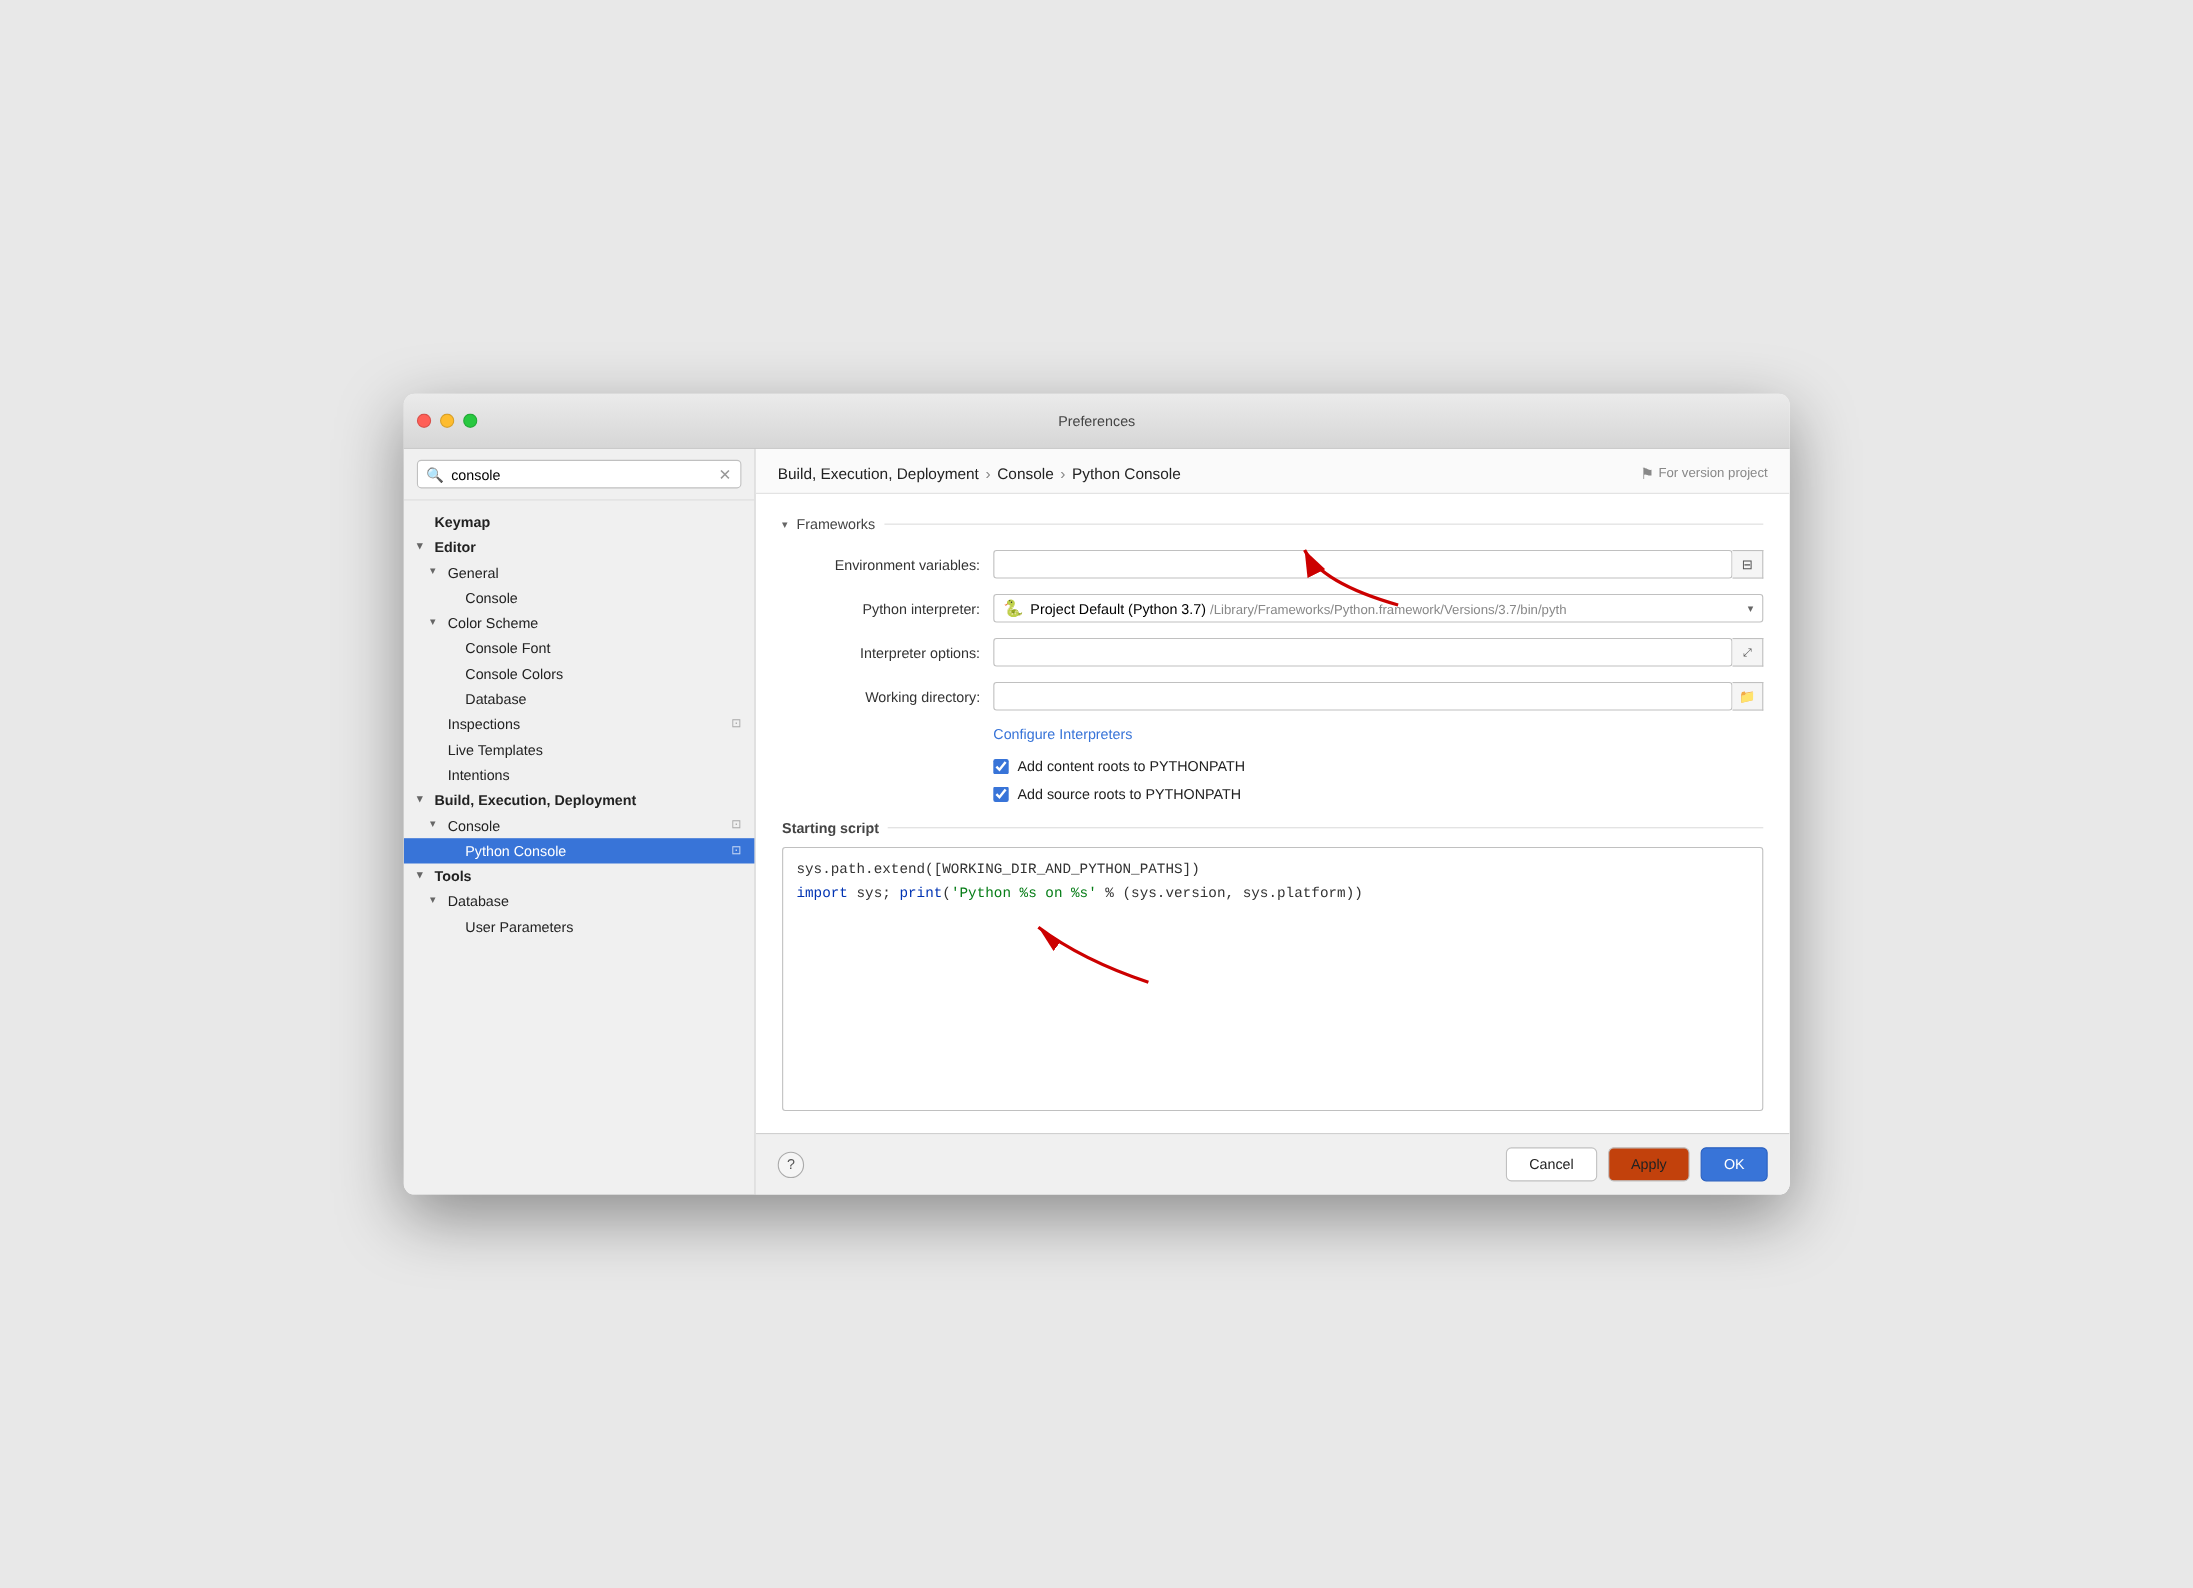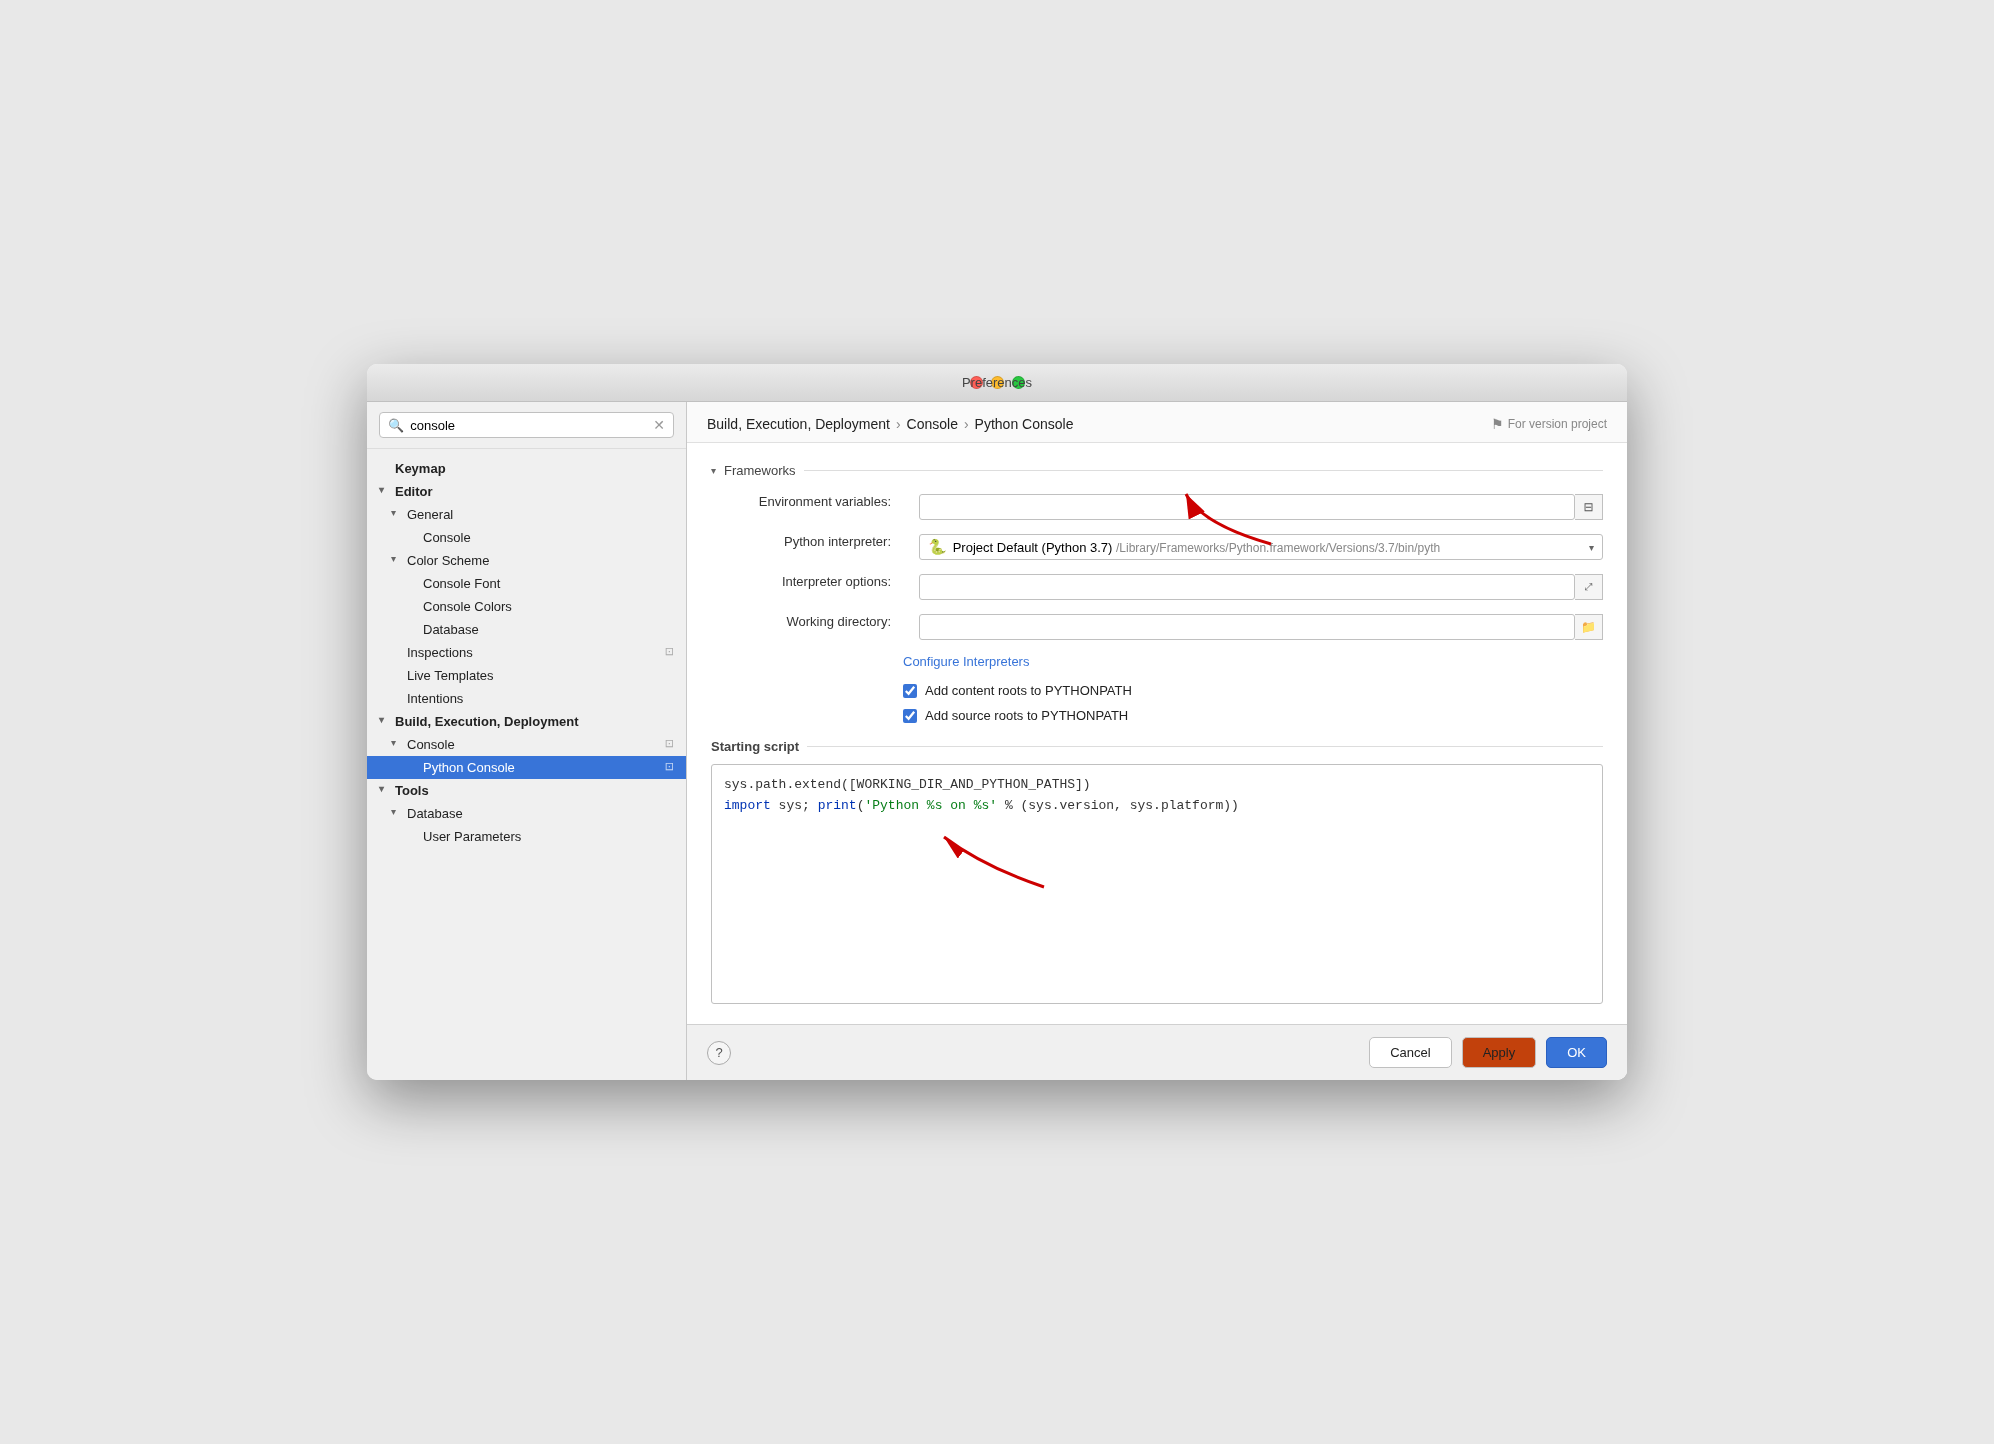--- a/index.html
+++ b/index.html
@@ -17,27 +17,26 @@
       background: #f5f5f5;
       border-radius: 10px;
       box-shadow: 0 20px 60px rgba(0,0,0,0.4);
       overflow: hidden;
       display: flex;
       flex-direction: column;
     }
     
     .titlebar {
       background: linear-gradient(to bottom, #ebebeb, #d6d6d6);
-      height: 38px;
+      height: 50px;
       display: flex;
       align-items: center;
       padding: 0 12px;
       border-bottom: 1px solid #c0c0c0;
       position: relative;
-      justify-content: center;
     }
     .traffic-lights {
       display: flex;
       gap: 8px;
     }
     .tl {
       width: 13px;
       height: 13px;
       border-radius: 50%;
       border: 1px solid rgba(0,0,0,0.15);
@@ -183,23 +182,23 @@
       flex: 1;
       height: 1px;
       background: #ddd;
     }
     .section-arrow {
       font-size: 10px;
       color: #666;
     }
     .form-row {
       display: flex;
-      align-items: flex-start;
+      align-items: center;
       margin-bottom: 14px;
-      gap: 28px;
+      gap: 12px;
     }
     .form-label {
       width: 180px;
       text-align: right;
       color: #333;
       font-size: 13px;
       flex-shrink: 0;
     }
     .form-control {
       flex: 1;

